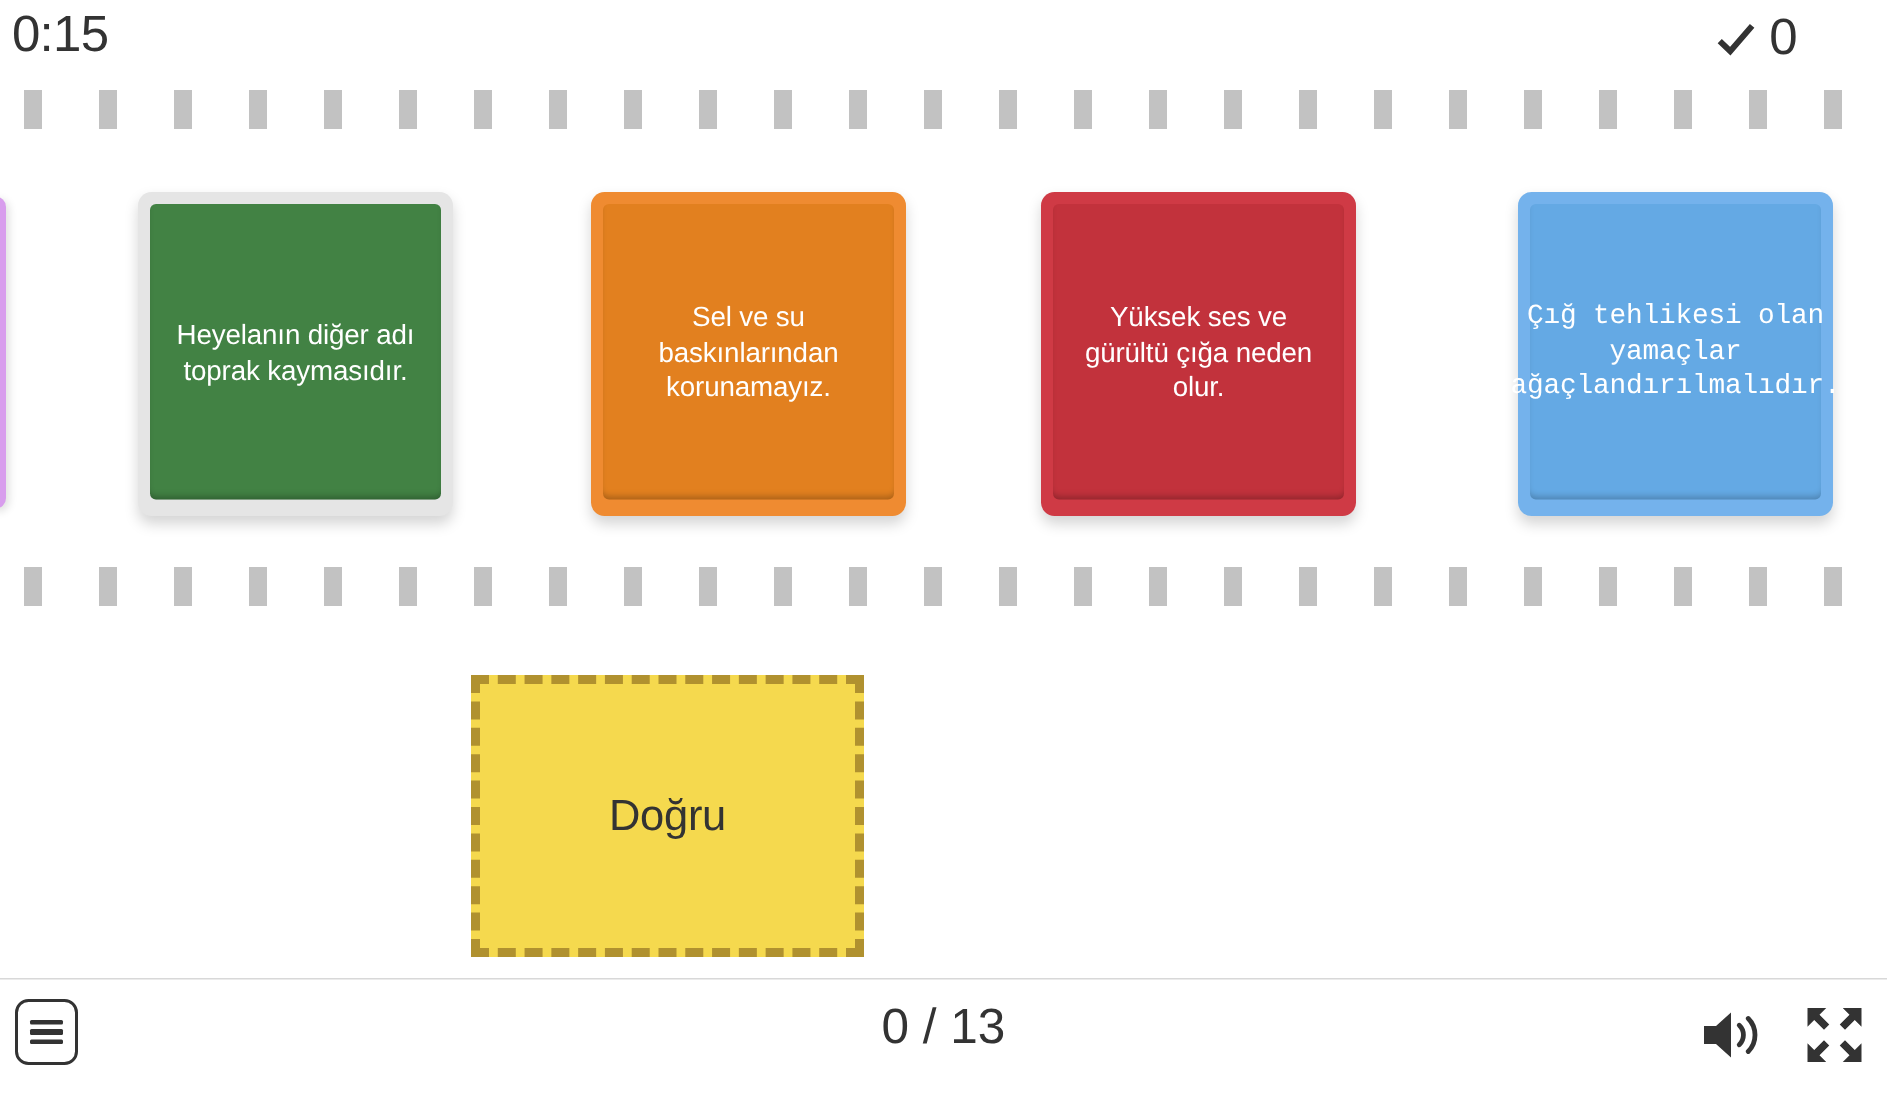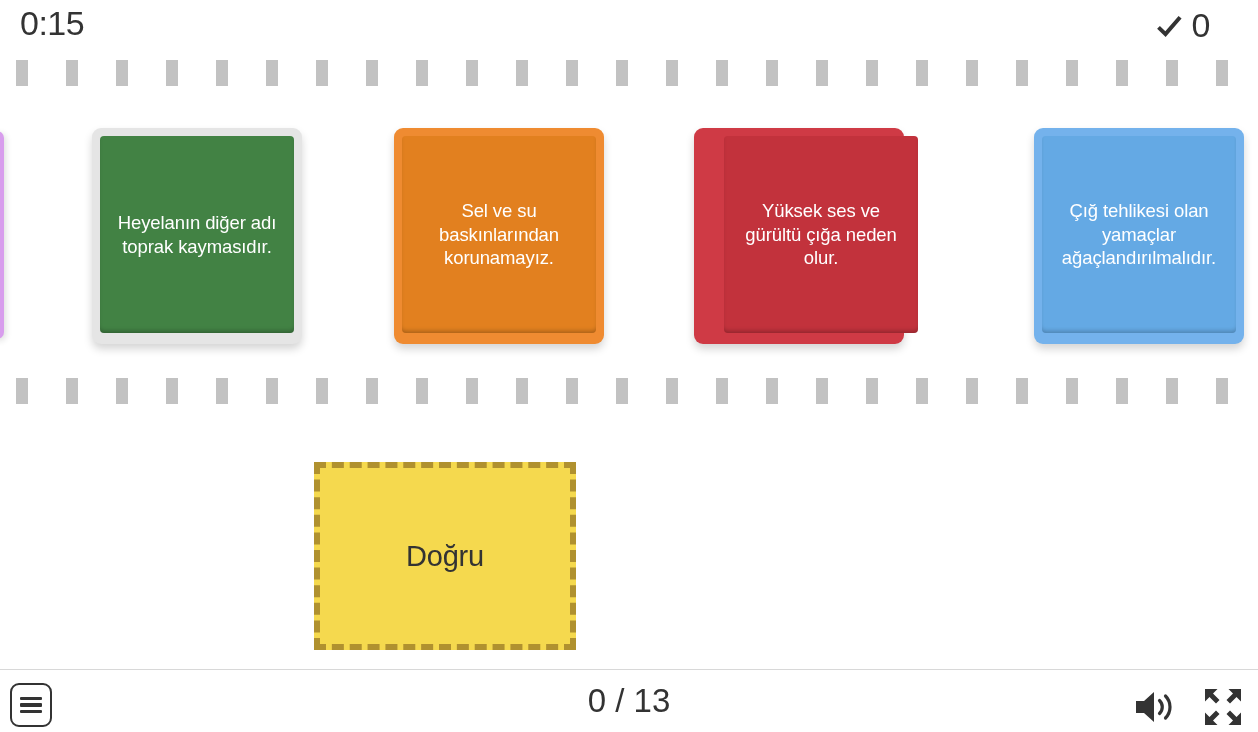--- a/index.html
+++ b/index.html
@@ -13,21 +13,21 @@
   body {
     font-family: "Liberation Sans", sans-serif;
     background: #ffffff;
     color: #2f2f2f;
     position: relative;
   }
 
   
   #top-bar {
     position: absolute;
-    top: 0; left: 12px;
+    top: 0; left: 0;
     width: 1208px;
     height: 52px;
   }
 
   #timer {
     position: absolute;
     left: 8px;
     top: 4px;
     font-size: 34px;
     font-weight: 400;
@@ -123,59 +123,58 @@
   
   #card-0 { left: 92px; background: #6ab46f; }
   #card-0 .card-face { background: #428244; box-shadow: inset 0 -4px 4px -2px rgba(0,0,0,0.28); }
   
   #card-1 { left: 394px; background: #ef8b31; }
   #card-1 .card-face { background: #e2801f; box-shadow: inset 0 -4px 4px -2px rgba(0,0,0,0.25); }
   
   #card-2 { left: 694px; background: #cf3a45; }
   #card-2 .card-face { background: #c2323c; box-shadow: inset 0 -4px 4px -2px rgba(0,0,0,0.25); }
   
-  #card-3 { left: 1034px; background: #74b2ec; }
+  #card-3 { left: 1012px; background: #74b2ec; font-family: Liberation Mono, monospace; }
   #card-3 .card-face { background: #64a9e4; box-shadow: inset 0 -4px 4px -2px rgba(0,0,0,0.22); }
 
   
   #dropzone-lane {
     position: absolute;
     top: 450px;
     left: 0;
     width: 1258px;
     height: 188px;
   }
   .dropzone {
     position: absolute;
     top: 0;
     width: 262px;
     height: 188px;
     background: #f5d94e;
     border: 6px dashed #b0912f;
     display: flex;
     align-items: center;
     justify-content: center;
-    margin-top: 12px;
   }
   #dropzone-0 { left: 314px; }
   #dropzone-1 { left: 646px; }
   .dropzone-label {
     font-size: 29px;
     color: #333333;
     font-weight: 400;
     letter-spacing: -0.2px;
   }
 
   
   #bottom-bar {
     position: absolute;
     left: 0;
     bottom: 0;
     width: 1258px;
-    height: 63px;
+    height: 80px;
     border-top: 1px solid #d8d8d8;
     background: #ffffff;
   }
 
   #menu-button {
     position: absolute;
     left: 10px;
     top: 13px;
     width: 42px;
     height: 44px;
@@ -277,21 +276,21 @@
     </div>
   </div>
 
   <div class="card" id="card-1" style="background: rgb(239, 139, 49);">
     <div class="card-face" style="background: rgb(226, 128, 31); text-align: center;">
       <span class="card-text">Sel ve su baskınlarından korunamayız.</span>
     </div>
   </div>
 
   <div class="card" id="card-2" style="background: rgb(207, 58, 69);">
-    <div class="card-face" style="background: rgb(194, 50, 60); margin-left: 22px;">
+    <div class="card-face" style="background: rgb(194, 50, 60);">
       <span class="card-text">Yüksek ses ve gürültü çığa neden olur.</span>
     </div>
   </div>
 
   <div class="card" id="card-3" style="background: rgb(116, 178, 236);">
     <div class="card-face" style="background: rgb(100, 169, 228);">
       <span class="card-text">Çığ tehlikesi olan yamaçlar ağaçlandırılmalıdır.</span>
     </div>
   </div>
 

